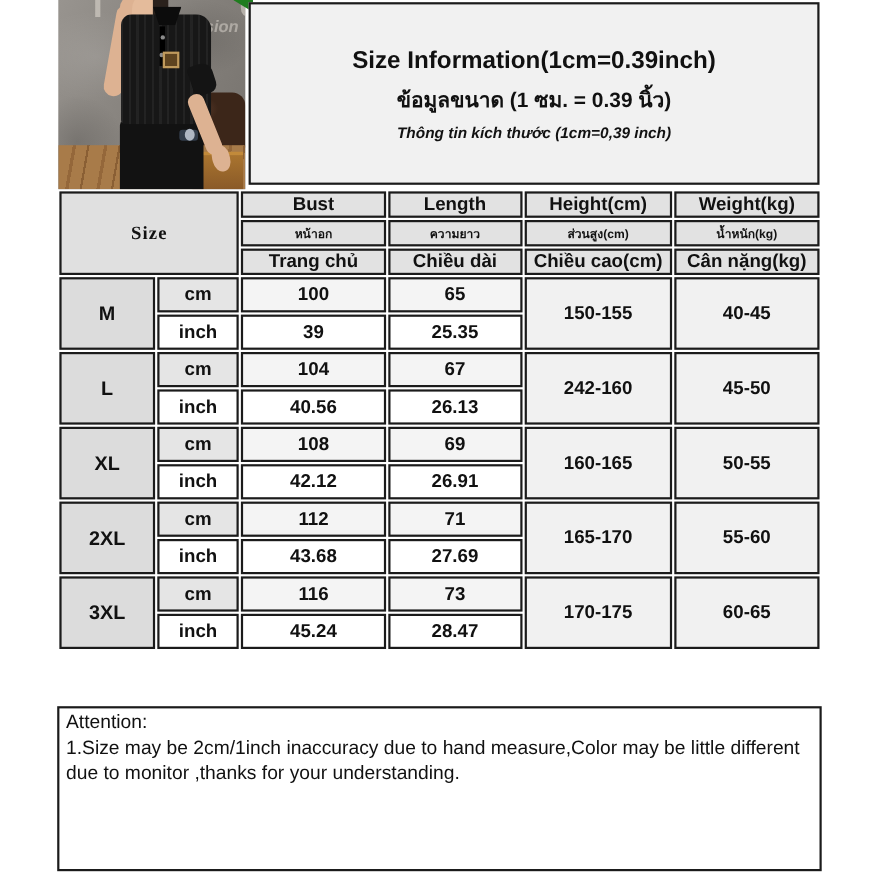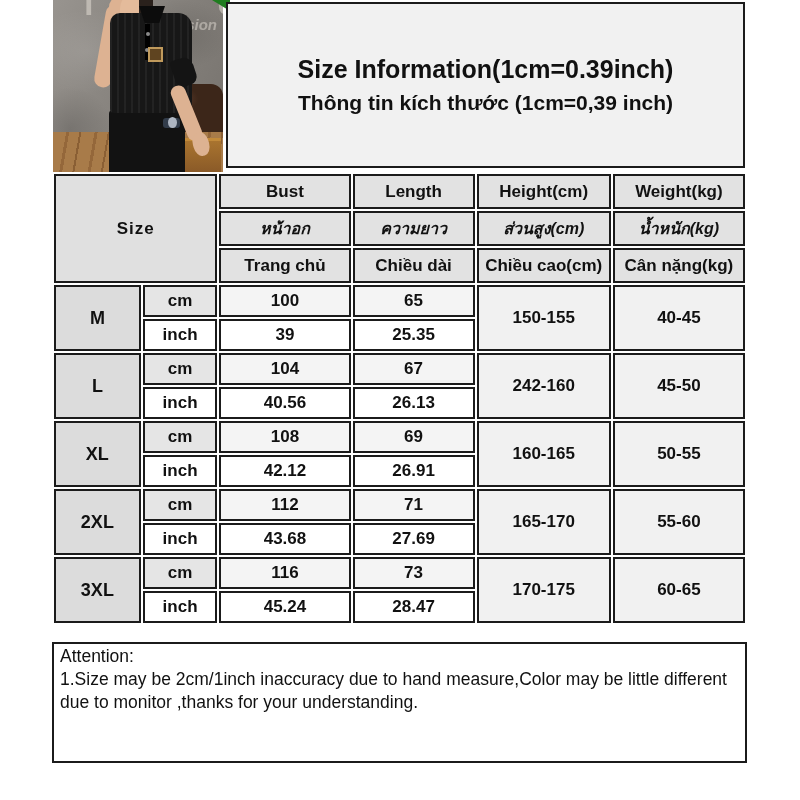--- a/index.html
+++ b/index.html
@@ -70,50 +70,50 @@
     background:#1f7d1f; clip-path:polygon(100% 0, 100% 100%, 0 0);
   }
 
   
   .header-box {
     position:absolute; left:226px; top:2px; width:519px; height:166px;
     background:#f1f1f1; border:2px solid #1b1b1b;
     display:flex; flex-direction:column; align-items:center; justify-content:center;
     gap:7px; text-align:center; font-weight:bold;
   }
-  .ht-en { font-size:25px; }
+  .ht-en { font-size:22px; }
   .ht-th { font-size:19px; }
-  .ht-vi { font-size:21px; }
+  .ht-vi { font-size:14px;font-style:italic; }
 
   
   .size-table {
     position:absolute; left:52px; top:172px; width:695px;
     border-collapse:separate; border-spacing:2px;
     table-layout:fixed;
   }
   .size-table th, .size-table td {
     border:2px solid #1b1b1b; text-align:center; vertical-align:middle;
     font-weight:bold; padding:0; overflow:hidden;
   }
   col.c-size { width:86px; } col.c-unit { width:74px; }
   col.c-bust { width:130px; } col.c-len { width:121px; }
   col.c-height { width:133px; } col.c-weight { width:131px; }
-  .hrow th { height:35px; font-size:17px; background:#e2e2e2; }
-  .hrow-th th { font-size:16px;font-style:italic; }
-  .size-head { font-size:32px; background:#e0e0e0 !important; letter-spacing:1px; }
+  .hrow th { height:24px; font-size:17px; background:#e2e2e2; }
+  .hrow-th th { font-size:11px; }
+  .size-head { font-size:32px; background:#e0e0e0 !important; letter-spacing:1px;font-family:Liberation Serif, serif; }
   .drow td { height:32px; font-size:17px; }
   td.size-label { background:#dcdcdc; font-size:18px; }
   td.unit-cm { background:#e5e5e5; }
   td.val-cm { background:#f4f4f4; }
   td.unit-inch, td.val-inch { background:#ffffff; }
   td.merged { background:#f1f1f1;text-align:center; }
 
   
   .attention {
-    position:absolute; left:52px; top:642px; width:695px; height:121px;
+    position:absolute; left:52px; top:642px; width:695px; height:150px;
     border:2px solid #1b1b1b; background:#fff;
     padding:1px 6px 0 6px; font-size:17.5px; line-height:1.32;
   }
 </style>
 </head>
 <body>
 
 <div class="page">
 
   <div class="photo">
@@ -137,20 +137,21 @@
     <div class="forearm-down"></div>
     <div class="hand-down"></div>
     <div class="watch"></div>
     <div class="watch-face"></div>
   </div>
 
   <div class="green-corner"></div>
 
   <div class="header-box">
     <div class="ht-en">Size Information(1cm=0.39inch)</div>
+    <div class="ht-th">ข้อมูลขนาด (1 ซม. = 0.39 นิ้ว)</div>
     <div class="ht-vi">Thông tin kích thước (1cm=0,39 inch)</div>
   </div>
 
   <table class="size-table">
     <colgroup>
       <col class="c-size">
         <col class="c-unit">
         <col class="c-bust">
       <col class="c-len">
         <col class="c-height">

